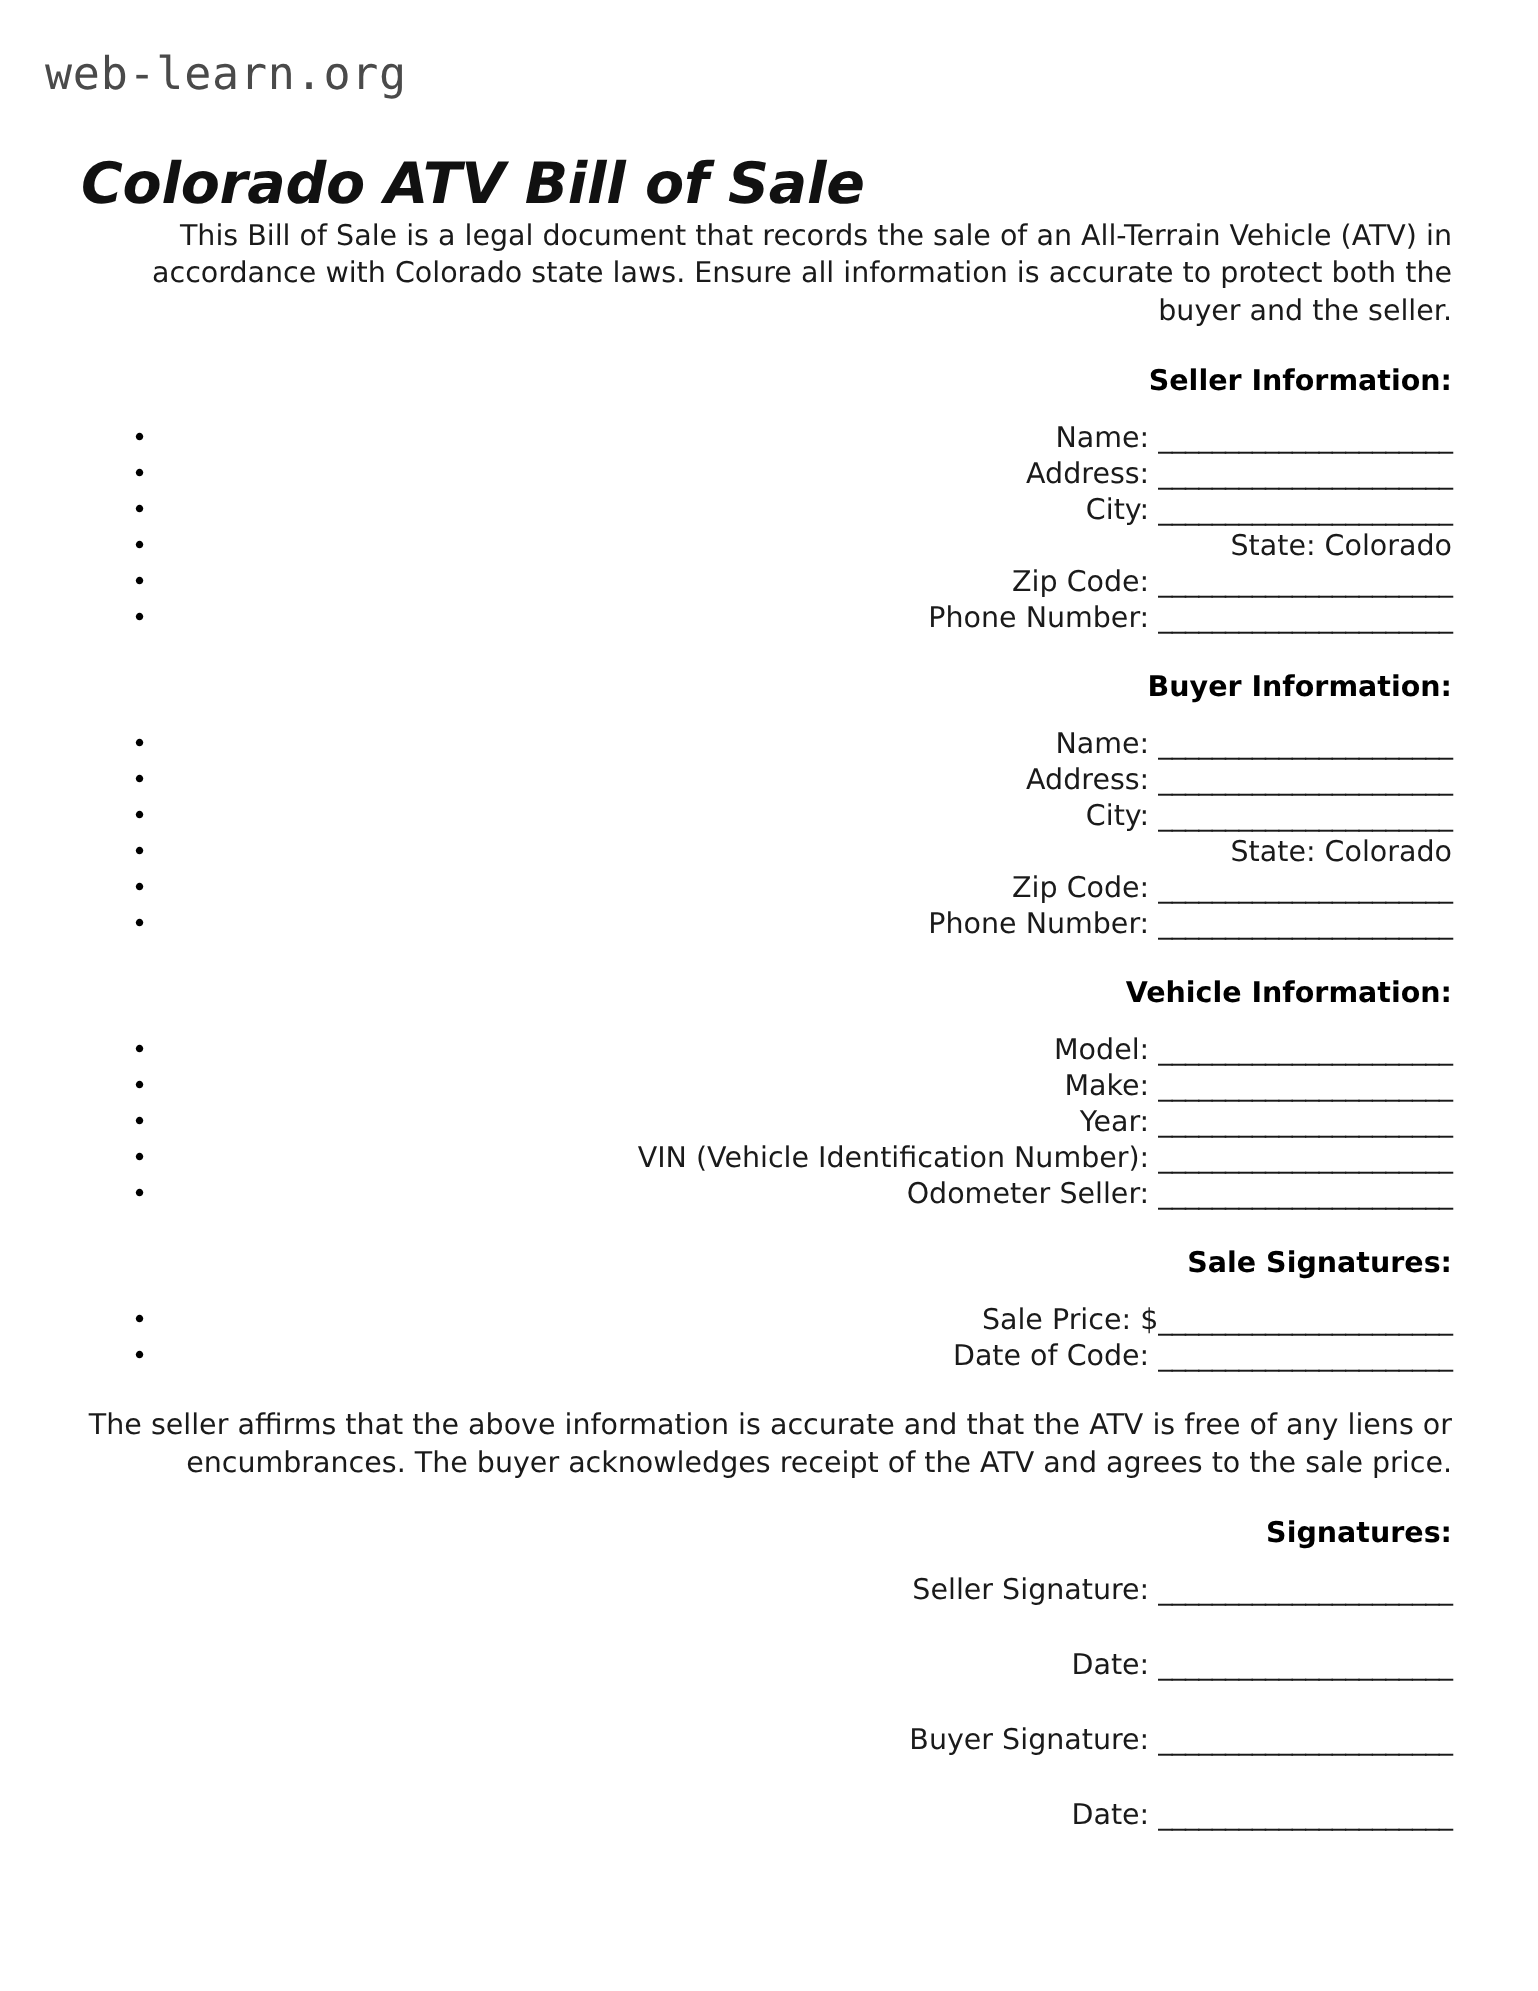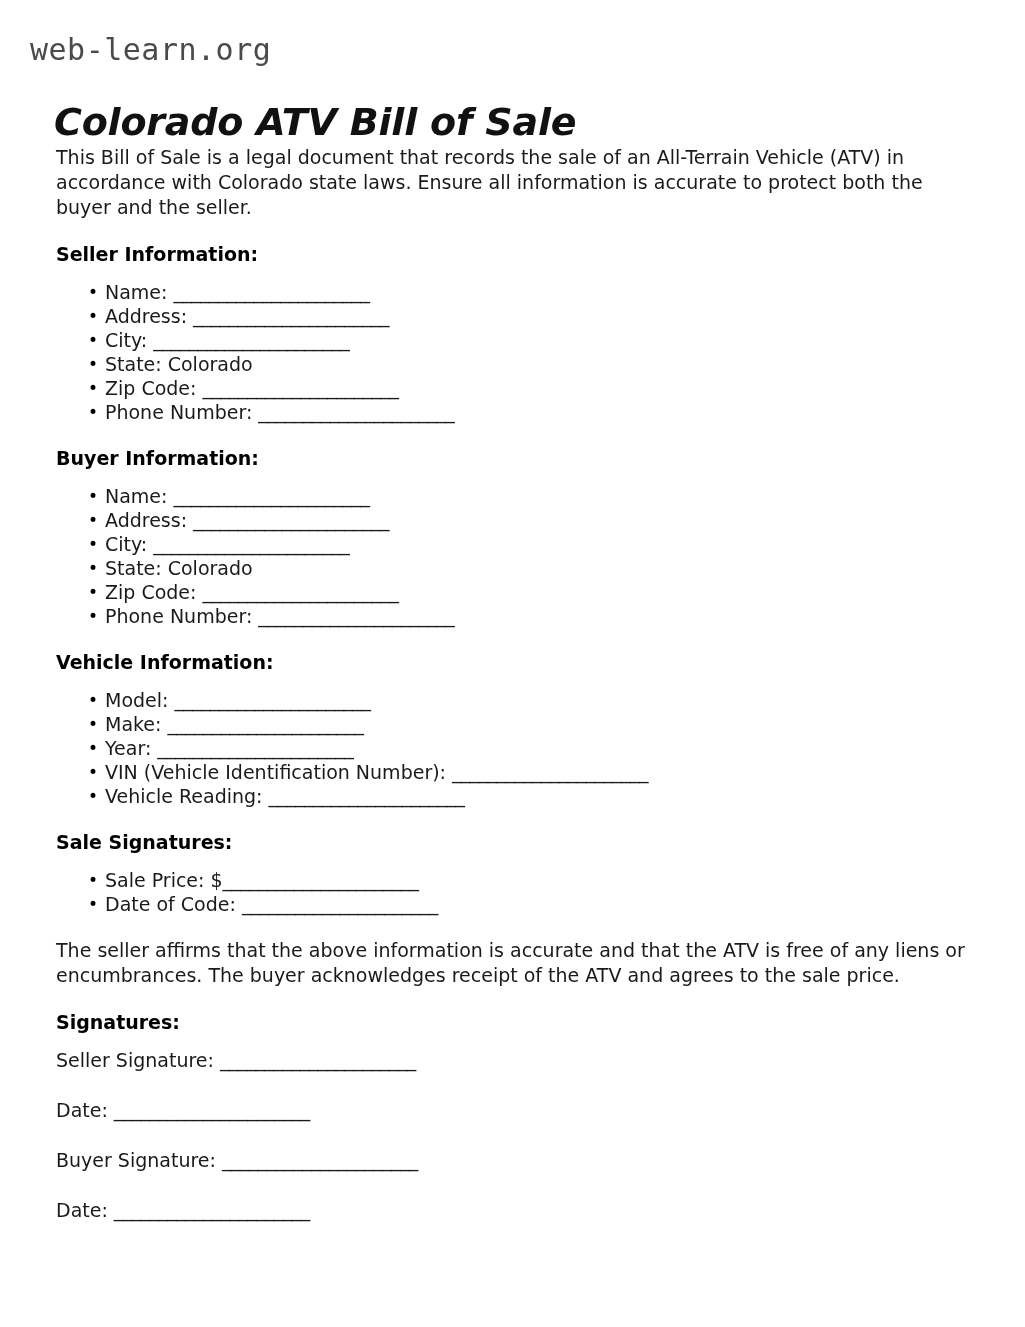--- a/index.html
+++ b/index.html
@@ -15,20 +15,21 @@
     color: #000000;
     overflow: hidden;
   }
 
   .page {
     position: relative;
     width: 1025px;
     height: 1327px;
     background: #ffffff;
     box-sizing: border-box;
+    text-align: right;
   }
 
   
   .site-brand {
     position: absolute;
     left: 30px;
     top: 33px;
     font-family: "DejaVu Sans Mono", "Liberation Mono", monospace;
     font-size: 30px;
     line-height: 34px;
@@ -145,21 +146,21 @@
       <li><span>Zip Code: </span><span class="blank">______________________</span></li>
       <li><span>Phone Number: </span><span class="blank">______________________</span></li>
     </ul>
 
     <h2 class="section-heading">Vehicle Information:</h2>
     <ul class="field-list">
       <li><span>Model: </span><span class="blank">______________________</span></li>
       <li><span>Make: </span><span class="blank">______________________</span></li>
       <li><span>Year: </span><span class="blank">______________________</span></li>
       <li><span>VIN (Vehicle Identification Number): </span><span class="blank">______________________</span></li>
-      <li><span>Vehicle Reading: </span><span class="blank">______________________</span></li>
+      <li><span>Odometer Seller: </span><span class="blank">______________________</span></li>
     </ul>
 
     <h2 class="section-heading">Sale Signatures:</h2>
     <ul class="field-list">
       <li><span>Sale Price: $</span><span class="blank">______________________</span></li>
       <li><span>Date of Code: </span><span class="blank">______________________</span></li>
     </ul>
 
     <p class="para">The seller affirms that the above information is accurate and that the ATV is free of any liens or encumbrances. The buyer acknowledges receipt of the ATV and agrees to the sale price.</p>
 

